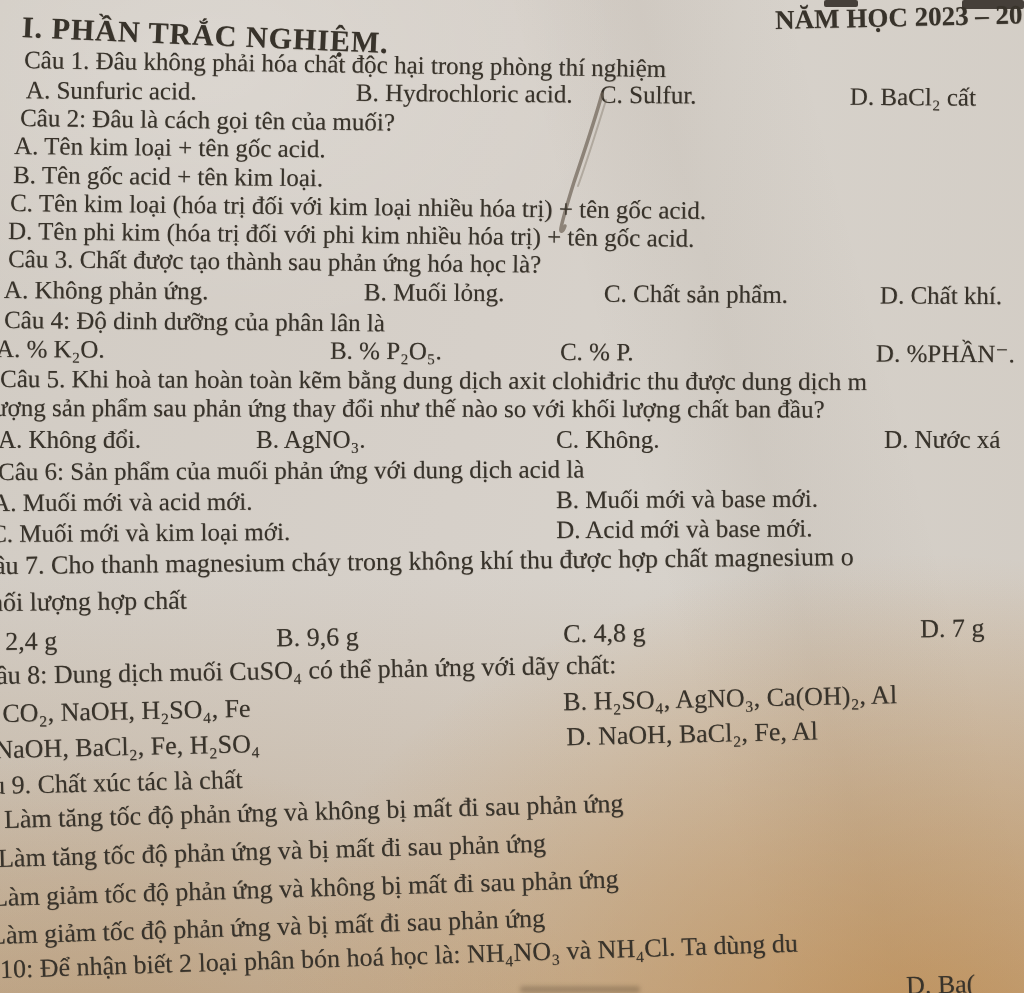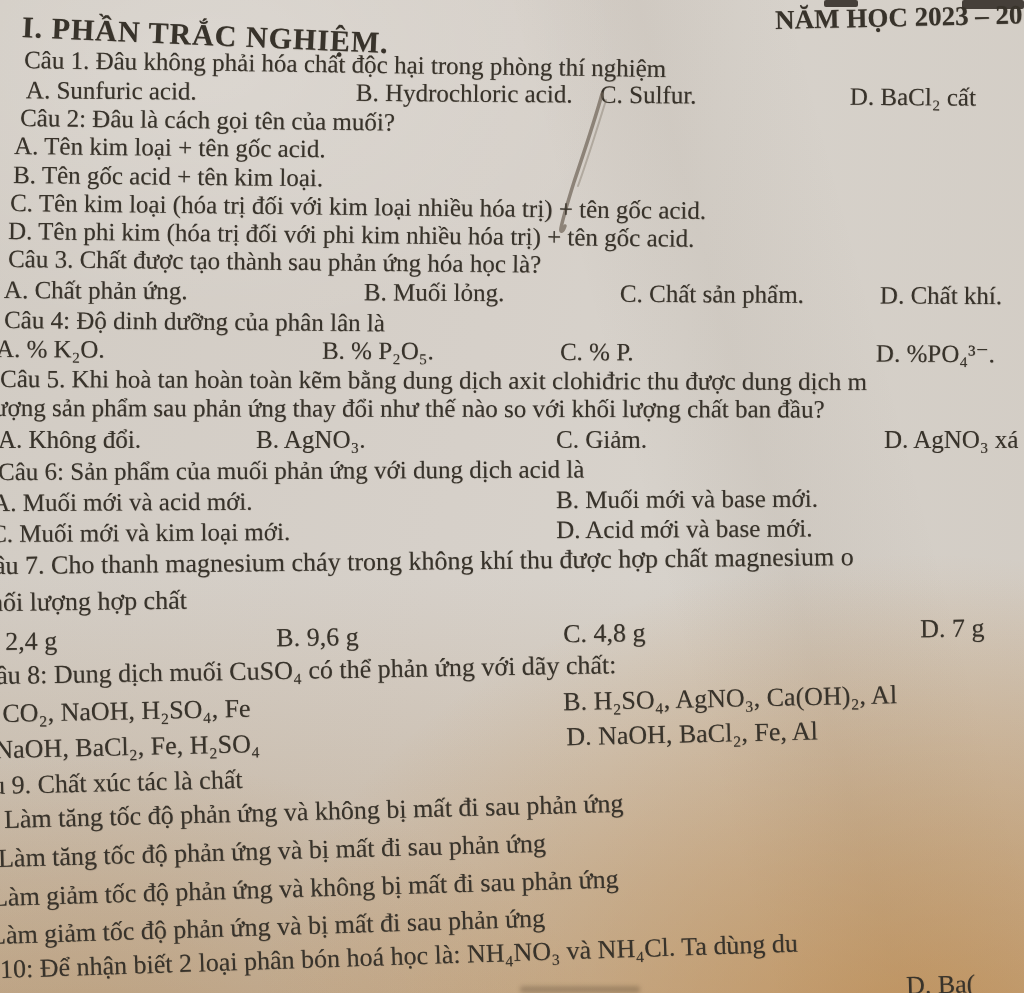--- a/index.html
+++ b/index.html
@@ -49,41 +49,41 @@
   </svg>
 
   <div class="line" style="left:20px;top:104px;--r:0.7deg">Câu 2: Đâu là cách gọi tên của muối?</div>
   <div class="line" style="left:14px;top:132px;--r:0.6deg">A. Tên kim loại + tên gốc acid.</div>
   <div class="line" style="left:13px;top:161px;--r:0.6deg">B. Tên gốc acid + tên kim loại.</div>
   <div class="line" style="left:10px;top:189px;--r:0.65deg">C. Tên kim loại (hóa trị đối với kim loại nhiều hóa trị) + tên gốc acid.</div>
   <div class="line" style="left:8px;top:217px;--r:0.65deg">D. Tên phi kim (hóa trị đối với phi kim nhiều hóa trị) + tên gốc acid.</div>
 
   <div class="line" style="left:8px;top:245px;--r:0.6deg">Câu 3. Chất được tạo thành sau phản ứng hóa học là?</div>
   <div class="line" style="left:0;top:276px;--r:0.35deg">
-    <span class="opt" style="left:4px">A. Chất phản ứng.</span>
+    <span class="opt" style="left:4px">A. Không phản ứng.</span>
     <span class="opt" style="left:364px">B. Muối lỏng.</span>
-    <span class="opt" style="left:620px">C. Chất sản phẩm.</span>
+    <span class="opt" style="left:604px">C. Chất sản phẩm.</span>
     <span class="opt" style="left:880px">D. Chất khí.</span>
   </div>
 
   <div class="line" style="left:4px;top:306px;--r:0.5deg">Câu 4: Độ dinh dưỡng của phân lân là</div>
   <div class="line" style="left:0;top:335px;--r:0.3deg">
     <span class="opt" style="left:-4px">A. % K₂O.</span>
-    <span class="opt" style="left:322px">B. % P₂O₅.</span>
+    <span class="opt" style="left:330px">B. % P₂O₅.</span>
     <span class="opt" style="left:560px">C. % P.</span>
-    <span class="opt" style="left:876px">D. %PO₄³⁻.</span>
+    <span class="opt" style="left:876px">D. %PHẦN⁻.</span>
   </div>
 
   <div class="line" style="left:0;top:365px;--r:0.2deg">Câu 5. Khi hoà tan hoàn toàn kẽm bằng dung dịch axit clohiđric thu được dung dịch m</div>
   <div class="line" style="left:-6px;top:394px;--r:0.1deg">ượng sản phẩm sau phản ứng thay đổi như thế nào so với khối lượng chất ban đầu?</div>
   <div class="line" style="left:0;top:426px;--r:0deg">
     <span class="opt" style="left:-2px">A. Không đổi.</span>
     <span class="opt" style="left:256px">B. AgNO₃.</span>
-    <span class="opt" style="left:556px">C. Giảm.</span>
-    <span class="opt" style="left:884px">D. AgNO₃ xá</span>
+    <span class="opt" style="left:556px">C. Không.</span>
+    <span class="opt" style="left:884px">D. Nước xá</span>
   </div>
 
   <div class="line" style="left:-2px;top:458px;--r:-0.25deg">Câu 6: Sản phẩm của muối phản ứng với dung dịch acid là</div>
   <div class="line" style="left:0;top:489px;--r:-0.3deg">
     <span class="opt" style="left:-8px">A. Muối mới và acid mới.</span>
     <span class="opt" style="left:556px">B. Muối mới và base mới.</span>
   </div>
   <div class="line" style="left:0;top:520px;--r:-0.4deg">
     <span class="opt" style="left:-10px">C. Muối mới và kim loại mới.</span>
     <span class="opt" style="left:556px">D. Acid mới và base mới.</span>

